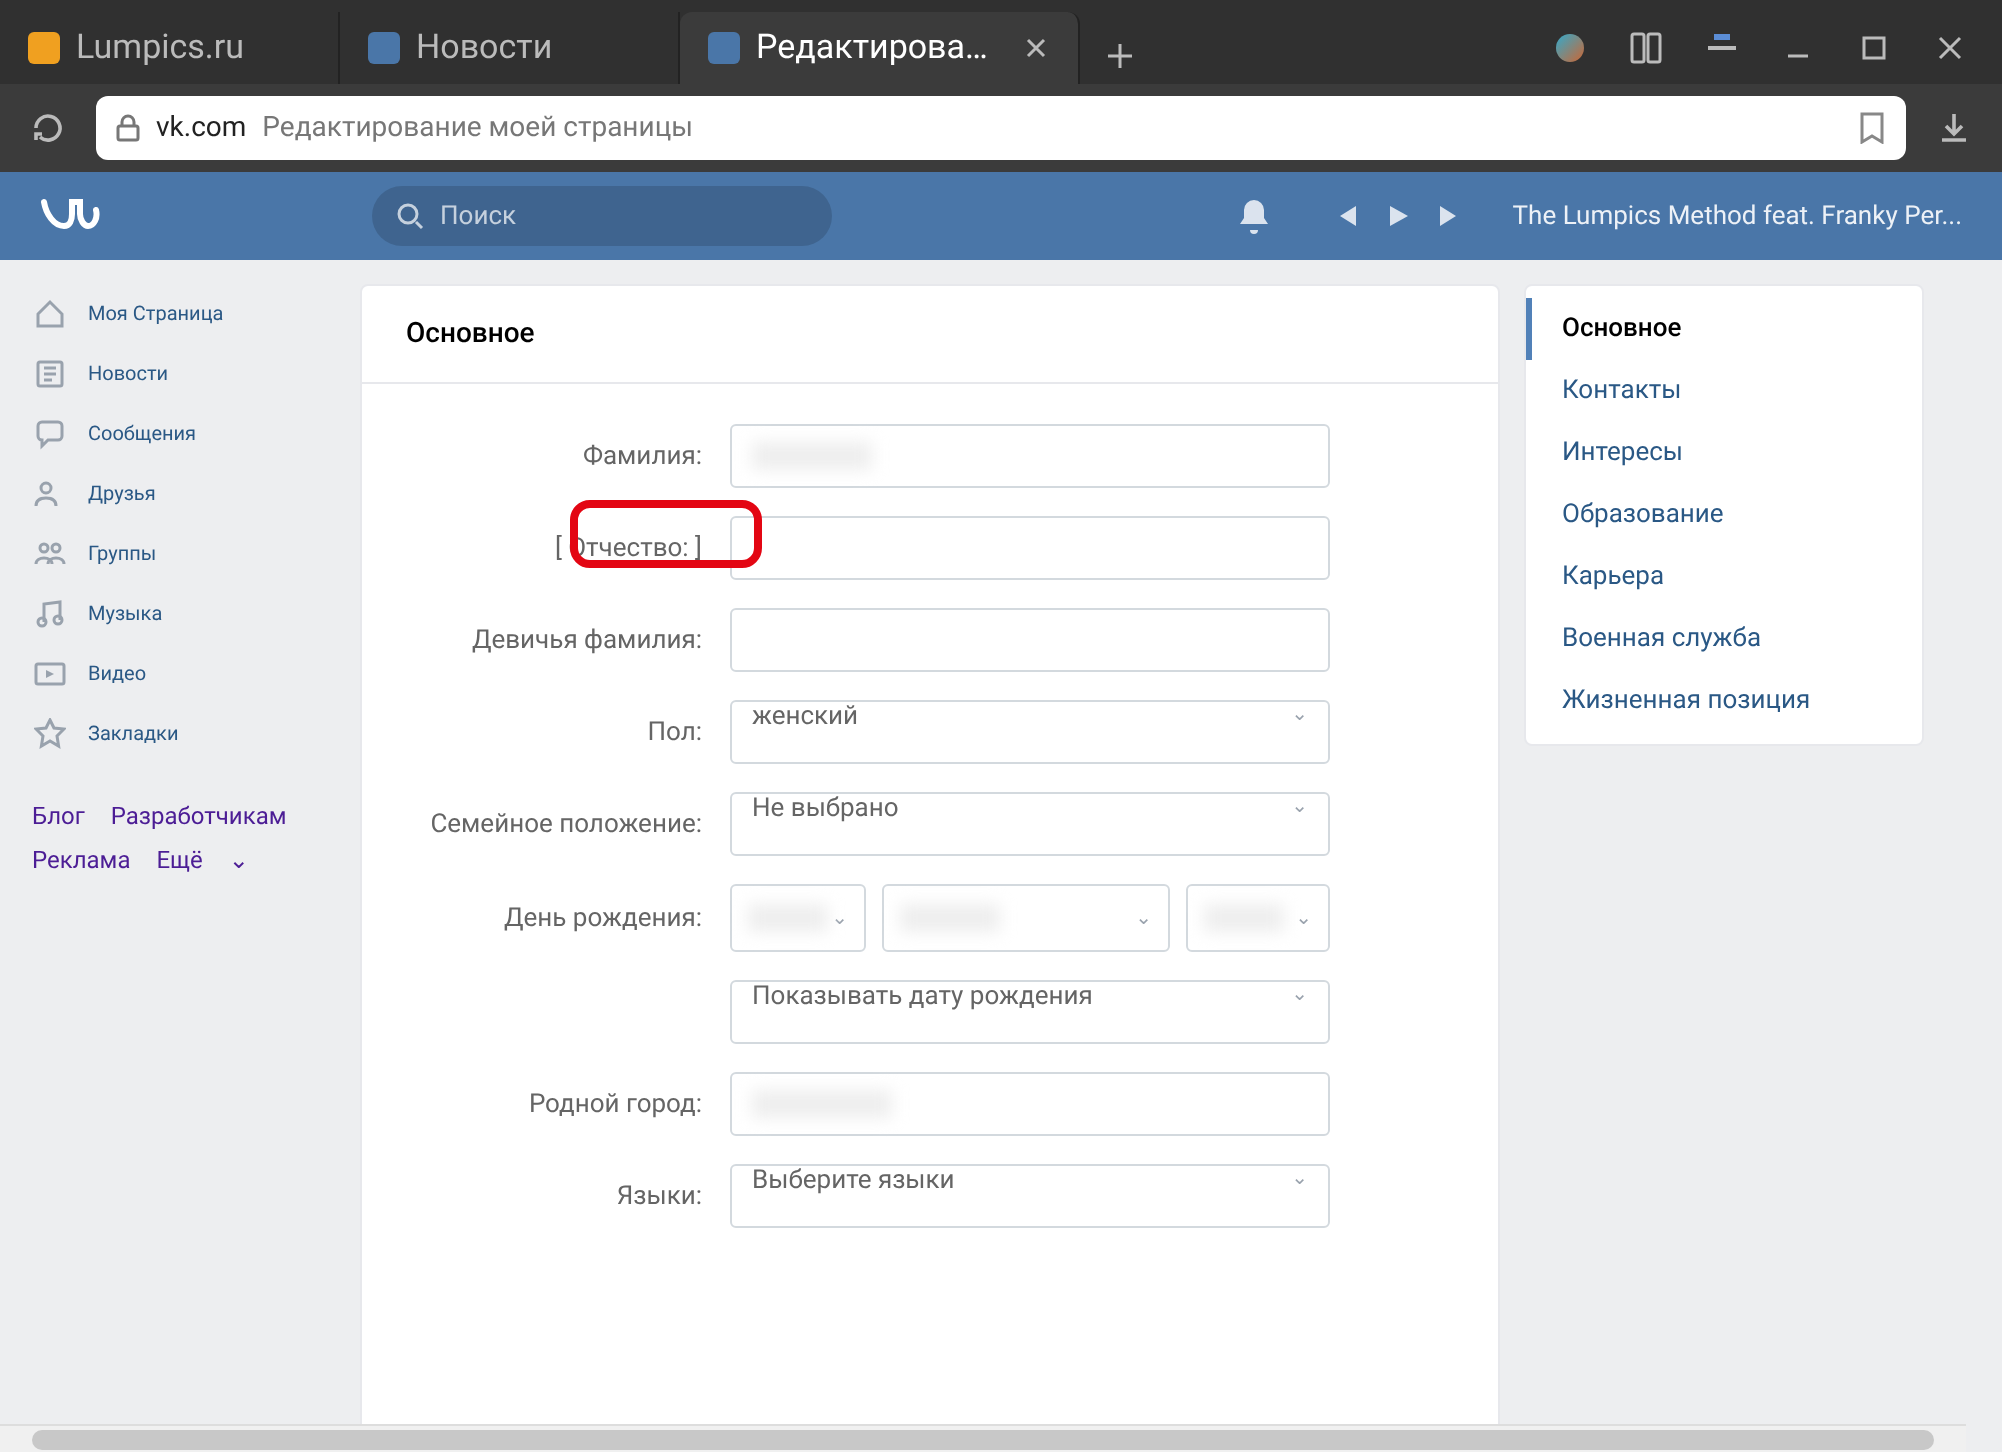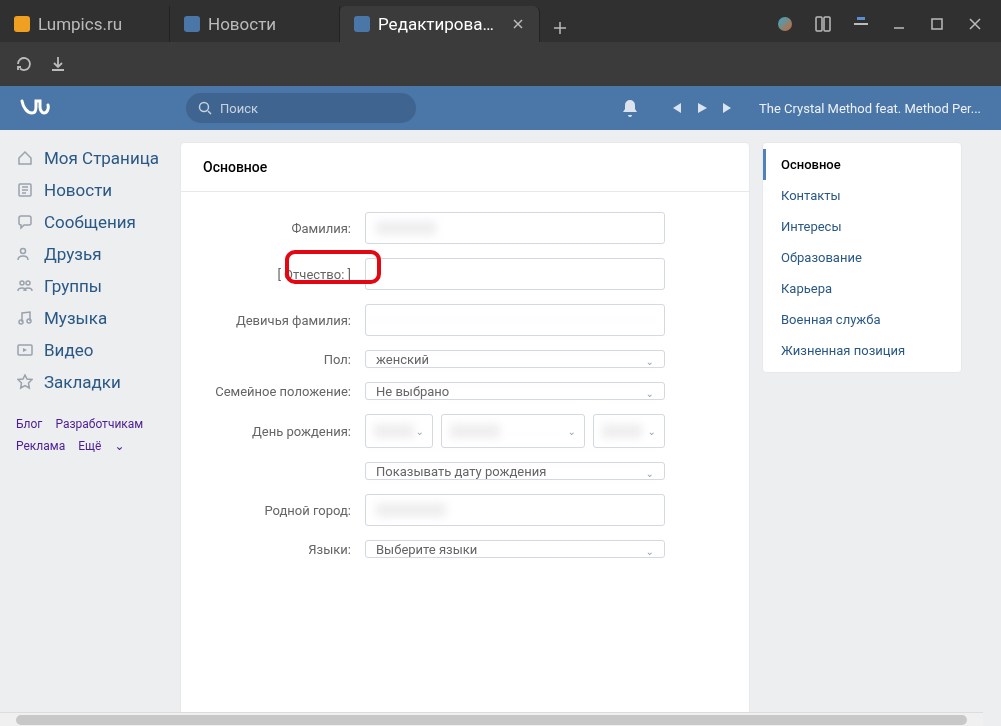--- a/index.html
+++ b/index.html
@@ -27,32 +27,32 @@
 .vk-header { height: 44px; background: #4a76a8; display: flex; align-items: center; padding: 0 20px 0 20px; gap: 10px; }
 .vk-logo { color: #fff; font-weight: bold; font-size: 22px; width: 36px; }
 .search-wrap { width: 230px; height: 30px; background: rgba(0,0,0,0.15); border-radius: 15px; display: flex; align-items: center; padding: 0 12px; gap: 8px; color: rgba(255,255,255,0.7); font-size: 13px; margin-left: 120px; }
 .header-spacer { flex: 1; }
 .notif-bell { color: rgba(255,255,255,0.8); margin-right: 20px; }
 .player-controls { display: flex; align-items: center; gap: 12px; color: rgba(255,255,255,0.8); margin-right: 14px; }
 .now-playing { color: rgba(255,255,255,0.9); font-size: 13px; white-space: nowrap; }
 
 .vk-body { flex: 1; background: #edeef0; display: flex; overflow: hidden; position: relative; }
 .left-nav { width: 180px; padding: 12px 0; }
-.nav-item { display: flex; align-items: center; gap: 10px; padding: 6px 16px; color: #2a5885; font-size: 17px; cursor: pointer; }
+.nav-item { display: flex; align-items: center; gap: 10px; padding: 6px 16px; color: #2a5885; font-size: 10px; cursor: pointer; }
 .nav-item .nav-icon { width: 18px; height: 18px; display: flex; align-items: center; justify-content: center; color: #99a2ad; }
 .nav-footer { padding: 16px 16px; font-size: 12px; color: #4c1d95; line-height: 1.8; }
 .nav-footer span { margin-right: 10px; }
 
 .main-card { flex: 1; max-width: 570px; background: #fff; border: 1px solid #e7e8ec; border-radius: 4px; margin: 12px 12px 0 0; overflow-y: auto; }
 .card-header { padding: 16px 22px; border-bottom: 1px solid #e7e8ec; font-size: 14px; color: #000; font-weight: 500; }
 .form-body { padding: 20px 22px 40px; }
 .form-row { display: flex; align-items: center; margin-bottom: 14px; }
 .form-label { width: 162px; text-align: right; padding-right: 14px; color: #656565; font-size: 13px; position: relative; }
 .form-input { flex: 1; max-width: 300px; height: 32px; border: 1px solid #d3d9de; border-radius: 3px; padding: 0 10px; font-size: 13px; background: #fff; color: #000; display: flex; align-items: center; }
-.form-select { flex: 1; max-width: 300px; height: 18px; border: 1px solid #d3d9de; border-radius: 3px; padding: 0 10px; font-size: 13px; background: #fff; color: #656565; display: flex; align-items: flex-end; justify-content: space-between; cursor: pointer; }
+.form-select { flex: 1; max-width: 300px; height: 32px; border: 1px solid #d3d9de; border-radius: 3px; padding: 0 10px; font-size: 13px; background: #fff; color: #656565; display: flex; align-items: flex-start; justify-content: space-between; cursor: pointer; }
 .chevron { color: #99a2ad; font-size: 10px; }
 .date-row { display: flex; gap: 8px; max-width: 300px; flex: 1; }
 .date-select { height: 34px; border: 1px solid #d3d9de; border-radius: 3px; padding: 0 8px; font-size: 13px; color: #656565; display: flex; align-items: center; justify-content: space-between; cursor: pointer; background: #fff; }
 .date-select.day { width: 68px; }
 .date-select.month { flex: 1; }
 .date-select.year { width: 72px; }
 .blur-text { filter: blur(4px); color: #ccc; background: #eee; border-radius: 2px; min-width: 40px; height: 14px; }
 
 .highlight-box { position: absolute; border: 4px solid #e30613; border-radius: 10px; pointer-events: none; }
 
@@ -126,20 +126,35 @@
     </div>
   </div>
 
   <div class="addr-bar">
     <span class="addr-refresh">
       <svg width="18" height="18" viewBox="0 0 18 18">
           <path d="M3 9a6 6 0 1 1 2 4.5" fill="none" stroke="currentColor" stroke-width="1.8"></path>
           <path d="M3 15v-3h3" fill="none" stroke="currentColor" stroke-width="1.8"></path>
         </svg>
     </span>
+    <div class="addr-input-wrap">
+      <span class="lock">
+        <svg width="12" height="14" viewBox="0 0 12 14">
+            <rect x="1" y="6" width="10" height="7" rx="1" fill="none" stroke="currentColor" stroke-width="1.5"></rect>
+            <path d="M3 6V4a3 3 0 016 0v2" fill="none" stroke="currentColor" stroke-width="1.5"></path>
+          </svg>
+      </span>
+      <span class="addr-domain">vk.com</span>
+      <span class="addr-rest">Редактирование моей страницы</span>
+      <span class="addr-bookmark">
+        <svg width="14" height="16" viewBox="0 0 14 16">
+            <path d="M2 1h10v14l-5-3-5 3z" fill="none" stroke="currentColor" stroke-width="1.5"></path>
+          </svg>
+      </span>
+    </div>
     <span class="addr-refresh">
       <svg width="18" height="18" viewBox="0 0 18 18">
           <path d="M9 2v9m-4-3l4 4 4-4M3 15h12" fill="none" stroke="currentColor" stroke-width="1.8"></path>
         </svg>
     </span>
   </div>
 
   <div class="vk-header">
     <div class="vk-logo">
       <svg width="30" height="18" viewBox="0 0 30 18">
@@ -169,21 +184,21 @@
           <svg width="14" height="14" viewBox="0 0 14 14">
             <path d="M3 2l9 5-9 5z" fill="currentColor"></path>
           </svg>
         </span>
       <span>
           <svg width="14" height="14" viewBox="0 0 14 14">
             <path d="M12 2v10M2 2l8 5-8 5z" fill="currentColor"></path>
           </svg>
         </span>
     </div>
-    <span class="now-playing">The Crystal Method feat. Method Per...</span>
+    <span class="now-playing">The Lumpics Method feat. Franky Per...</span>
   </div>
 
   <div class="vk-body">
     <div class="left-nav">
       <div class="nav-item">
           <span class="nav-icon">
             <svg width="16" height="16" viewBox="0 0 16 16">
               <path d="M2 8l6-6 6 6v6H2z" fill="none" stroke="currentColor" stroke-width="1.5"></path>
             </svg>
           </span>

